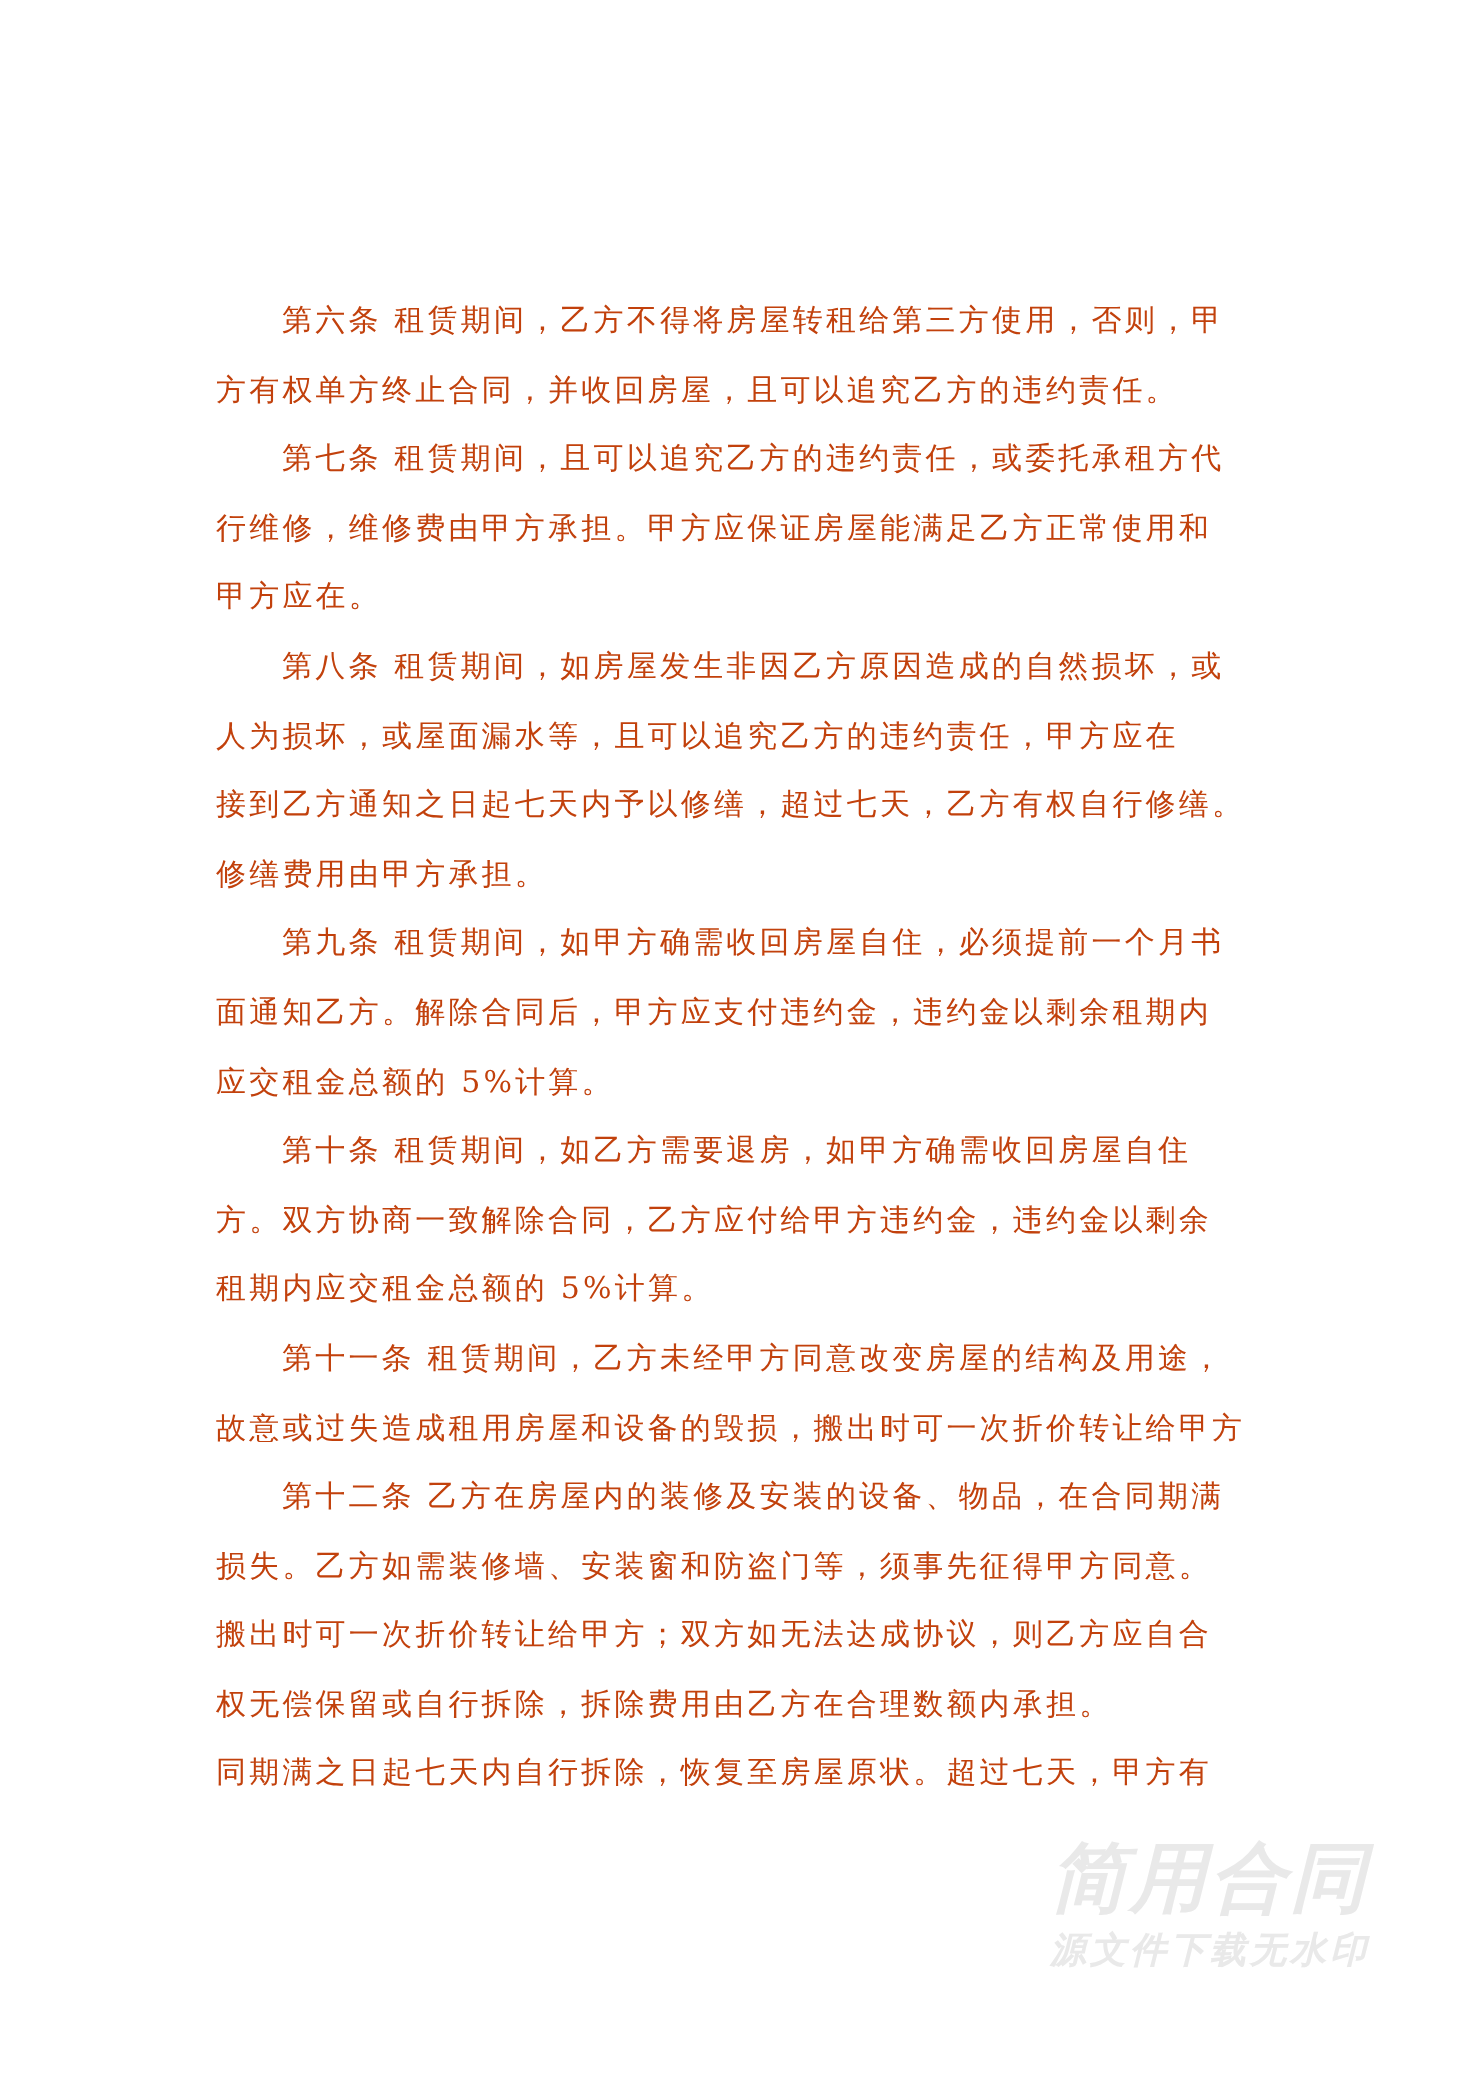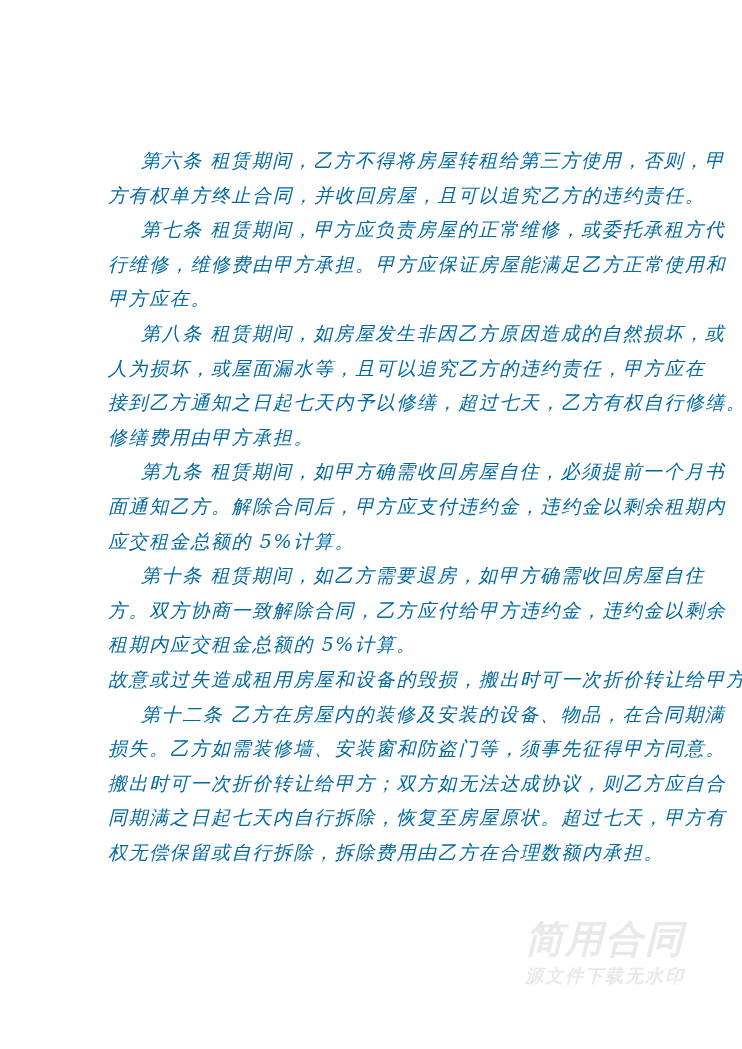--- a/index.html
+++ b/index.html
@@ -3,21 +3,21 @@
 <meta charset="utf-8">
 <style>
   html, body { margin: 0; padding: 0; background: #ffffff; }
   body { width: 742px; height: 1049px; position: relative; overflow: hidden; }
   .page {
     position: absolute; left: 0; top: 0; width: 742px; height: 1049px; background: #fff;
   }
   .content {
     position: absolute; left: 108px; top: 143px; width: 530px;
     font-family: "DejaVu Serif", "Liberation Serif", serif;
-    font-size: 19px; color: #0369a1; letter-spacing: 1.6px; font-style: italic;
+    font-size: 15px; color: #c2410c; letter-spacing: 1.6px;
   }
   .line {
     height: 34.6px; line-height: 34.6px; white-space: nowrap;
   }
   .line.indent { padding-left: 33px; }
   .watermark {
     position: absolute; left: 505px; top: 917px; width: 200px;
     font-family: "DejaVu Sans", "Liberation Sans", sans-serif;
     color: #e9e9e9; font-weight: bold; font-style: italic; text-align: center;
   }
@@ -26,43 +26,44 @@
 </style>
 </head>
 <body>
 
 <div class="page">
   <div class="content">
 
     <div class="line indent">第六条 租赁期间，乙方不得将房屋转租给第三方使用，否则，甲</div>
     <div class="line">方有权单方终止合同，并收回房屋，且可以追究乙方的违约责任。</div>
 
-    <div class="line indent">第七条 租赁期间，甲方应负责房屋的正常维修，或委托承租方代</div>
+    <div class="line indent">第七条 租赁期间，且可以追究乙方的违约责任，或委托承租方代</div>
     <div class="line">行维修，维修费由甲方承担。甲方应保证房屋能满足乙方正常使用和</div>
     <div class="line">甲方应在。</div>
 
     <div class="line indent">第八条 租赁期间，如房屋发生非因乙方原因造成的自然损坏，或</div>
     <div class="line">人为损坏，或屋面漏水等，且可以追究乙方的违约责任，甲方应在</div>
     <div class="line">接到乙方通知之日起七天内予以修缮，超过七天，乙方有权自行修缮。</div>
     <div class="line">修缮费用由甲方承担。</div>
 
     <div class="line indent">第九条 租赁期间，如甲方确需收回房屋自住，必须提前一个月书</div>
     <div class="line">面通知乙方。解除合同后，甲方应支付违约金，违约金以剩余租期内</div>
     <div class="line">应交租金总额的 5%计算。</div>
 
     <div class="line indent">第十条 租赁期间，如乙方需要退房，如甲方确需收回房屋自住</div>
     <div class="line">方。双方协商一致解除合同，乙方应付给甲方违约金，违约金以剩余</div>
     <div class="line">租期内应交租金总额的 5%计算。</div>
 
+    <div class="line indent">第十一条 租赁期间，乙方未经甲方同意改变房屋的结构及用途，</div>
     <div class="line">故意或过失造成租用房屋和设备的毁损，搬出时可一次折价转让给甲方</div>
     <div class="line indent">第十二条 乙方在房屋内的装修及安装的设备、物品，在合同期满</div>
 
     <div class="line">损失。乙方如需装修墙、安装窗和防盗门等，须事先征得甲方同意。</div>
     <div class="line">搬出时可一次折价转让给甲方；双方如无法达成协议，则乙方应自合</div>
+    <div class="line">权无偿保留或自行拆除，拆除费用由乙方在合理数额内承担。</div>
     <div class="line">同期满之日起七天内自行拆除，恢复至房屋原状。超过七天，甲方有</div>
-    <div class="line">权无偿保留或自行拆除，拆除费用由乙方在合理数额内承担。</div>
   </div>
 
   <div class="watermark">
     <div class="wm-main">简用合同</div>
     <div class="wm-sub">源文件下载无水印</div>
   </div>
 </div>
 
 </body></html>

